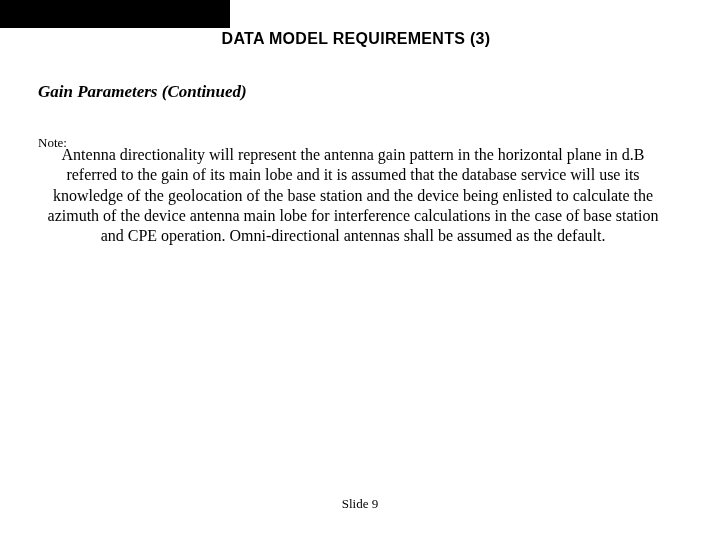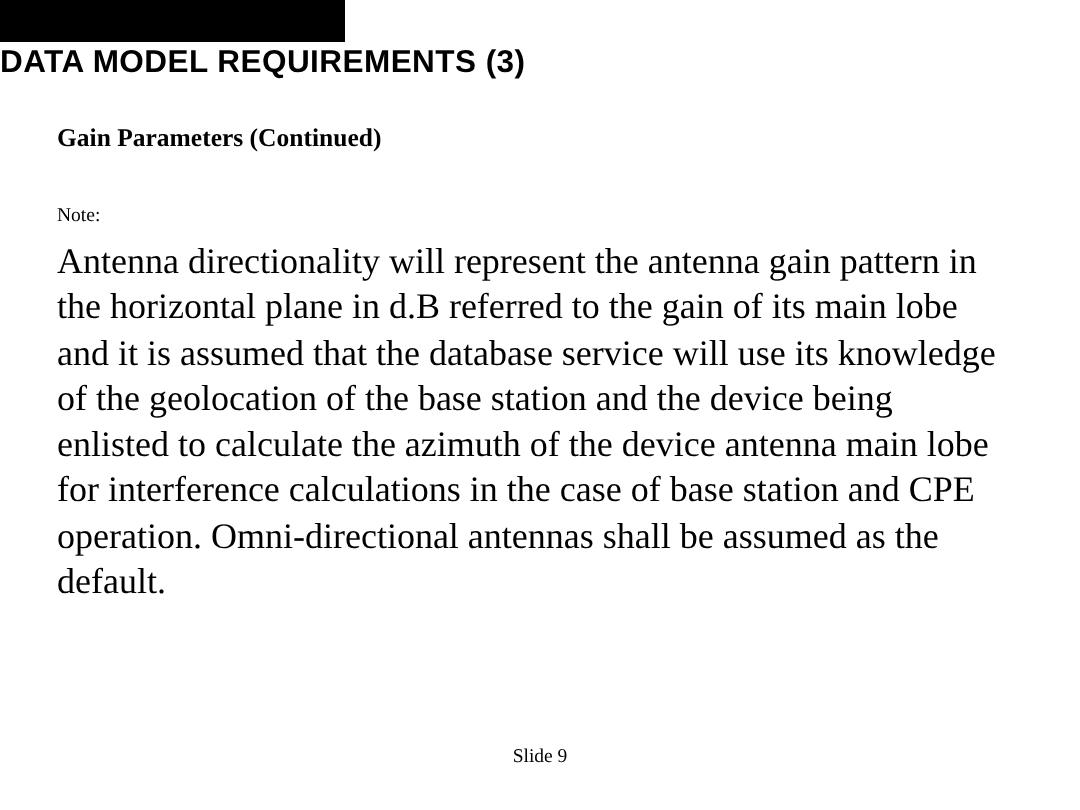--- a/index.html
+++ b/index.html
@@ -21,46 +21,49 @@
       left: 0;
       width: 230px;
       height: 28px;
       background: #000000;
     }
     .title {
       position: absolute;
       top: 30px;
       left: 0;
       width: 712px;
+      text-align: center;
       font-family: Arial, Helvetica, sans-serif;
       font-weight: bold;
-      font-size: 21px;
+      font-size: 16px;
       letter-spacing: 0.3px;
     }
     .subtitle {
       position: absolute;
       top: 82px;
       left: 38px;
       font-family: "Times New Roman", Times, serif;
       font-weight: bold;
       font-size: 17px;
+      font-style: italic;
     }
     .note-label {
       position: absolute;
       top: 135px;
       left: 38px;
       font-size: 13px;
     }
     .body-text {
       position: absolute;
-      top: 160px;
+      top: 145px;
       left: 38px;
       width: 630px;
-      font-size: 24px;
+      font-size: 16px;
       line-height: 1.27;
+      text-align: center;
     }
     .footer {
       position: absolute;
       bottom: 28px;
       left: 0;
       width: 720px;
       text-align: center;
       font-size: 13px;
       font-family: "Times New Roman", Times, serif;
     }

